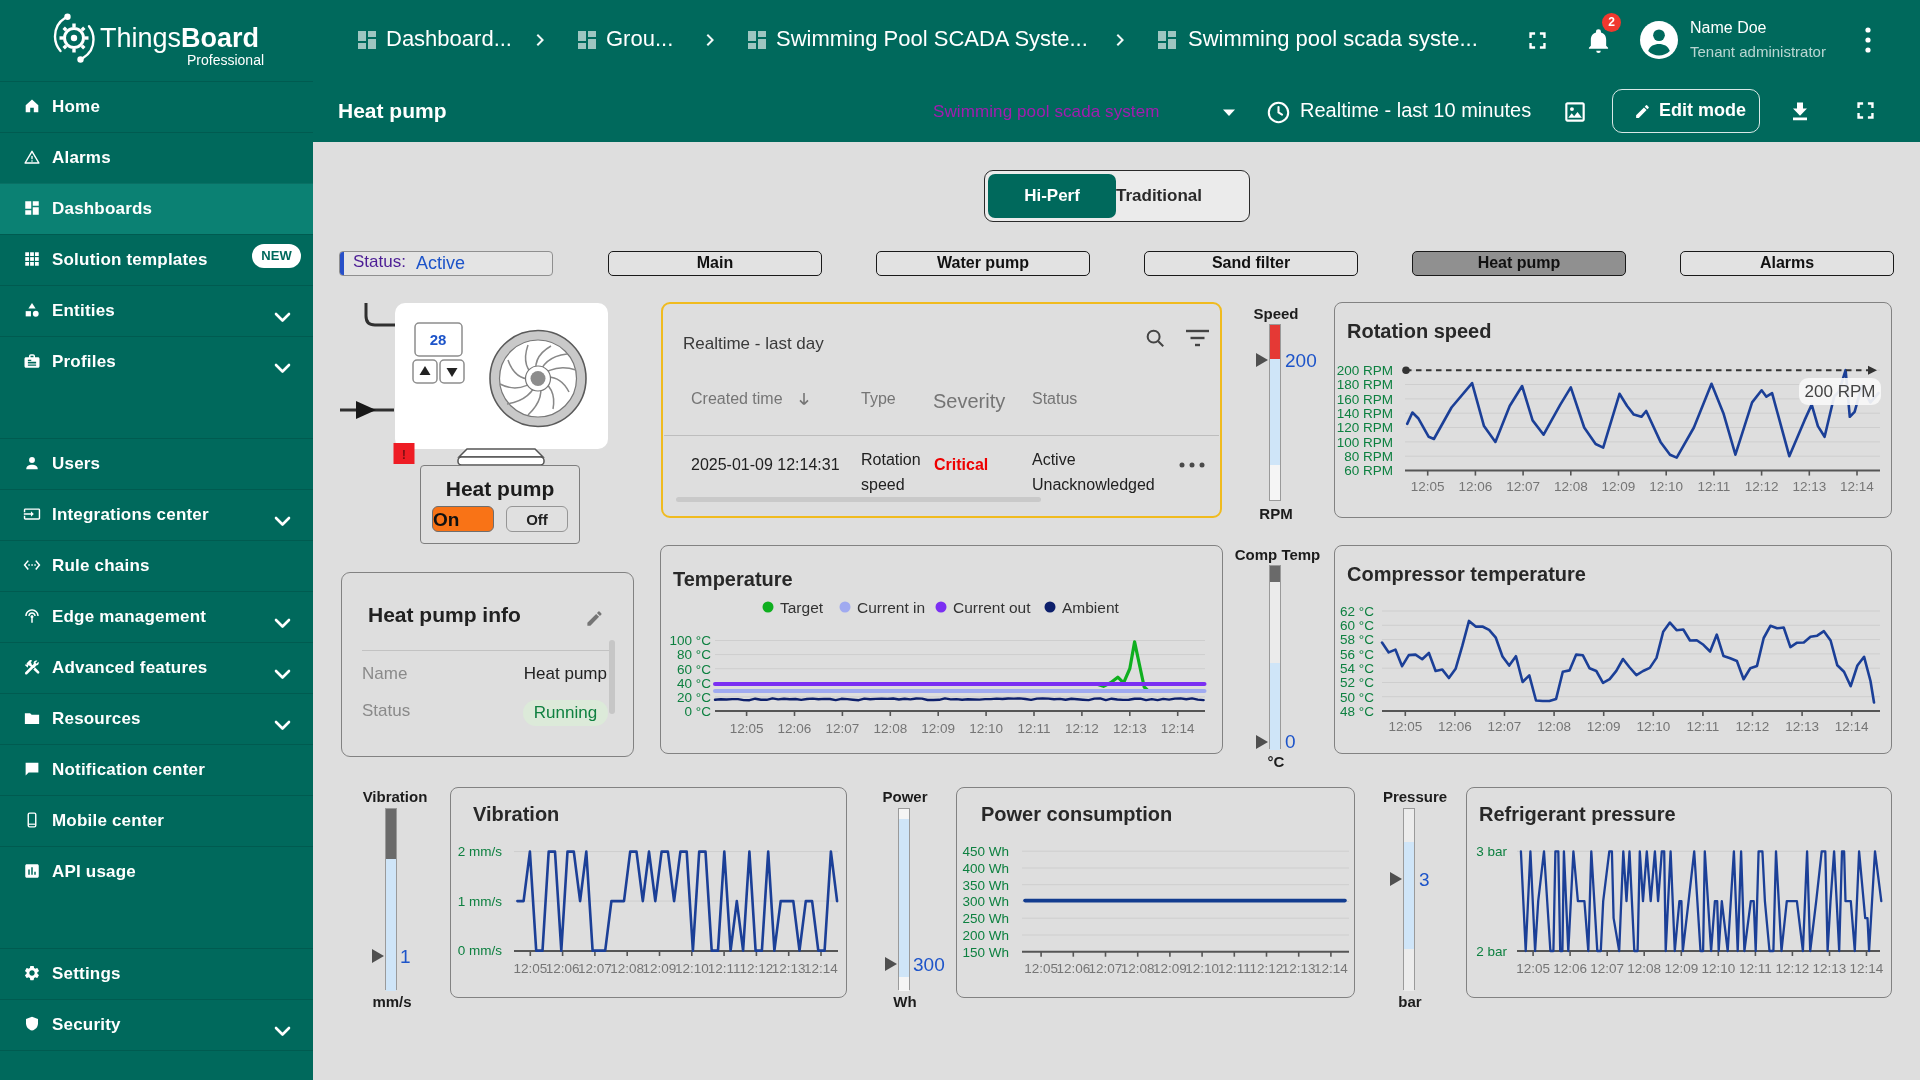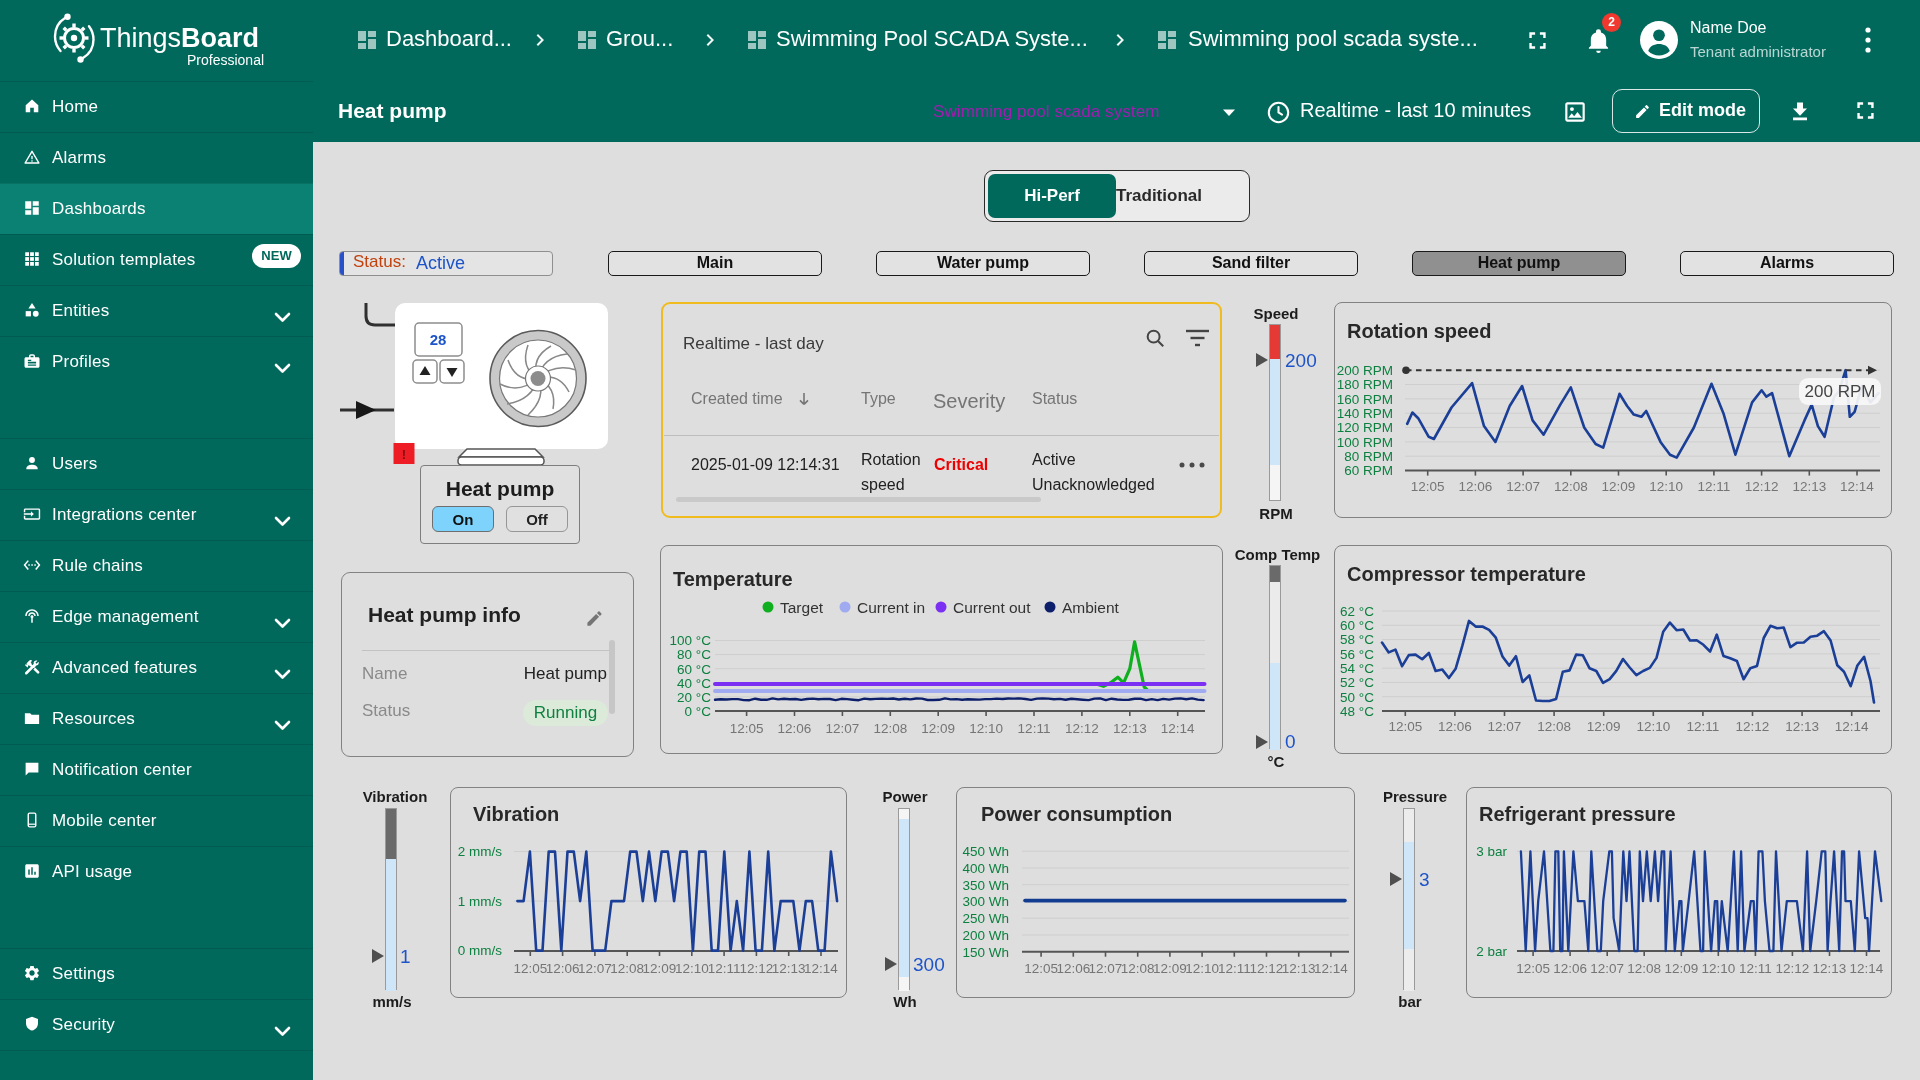--- a/index.html
+++ b/index.html
@@ -5,21 +5,21 @@
 html,body{width:1920px;height:1080px;overflow:hidden;font-family:"Liberation Sans",sans-serif;background:#dedede}
 .abs{position:absolute}
 svg.abs{overflow:visible}
 .sidebar{position:absolute;left:0;top:0;width:313px;height:1080px;background:#00695c}
 .topbar{position:absolute;left:313px;top:0;width:1607px;height:81px;background:#00695c}
 .toolbar{position:absolute;left:313px;top:81px;width:1607px;height:61px;background:#00695c}
 .content{position:absolute;left:313px;top:142px;width:1607px;height:938px;background:#dedede}
 .mi{position:absolute;left:0;width:313px;height:51px;border-top:1px solid rgba(0,0,0,0.13);color:#fff}
 .mi .ictr{position:absolute;left:23px;top:15px;width:18px;height:18px}
 .mi .ictr svg{width:18px;height:18px}
-.mi .lbl{position:absolute;left:52px;top:15px;font-size:17px;font-weight:400;letter-spacing:.2px}
+.mi .lbl{position:absolute;left:52px;top:15px;font-size:17px;font-weight:700;letter-spacing:.2px}
 .mi .chev{position:absolute;left:274px;top:23px}
 .card{position:absolute;border:1px solid #828282;border-radius:8px}
 .navbtn{position:absolute;top:251px;width:214px;height:25px;border:1.5px solid #1a1a1a;border-radius:5px;
   font-size:16px;font-weight:bold;color:#111;text-align:center;line-height:22px;background:#e2e2e2}
 .gauge-lbl{position:absolute;font-size:15px;font-weight:bold;color:#1c1c1c;text-align:center}
 .gauge-bar{position:absolute;width:12px;border:1px solid #9a9a9a;background:#cfe5f8}
 .gseg{position:absolute;left:0;width:10px}
 .gptr{position:absolute;width:0;height:0;border-top:7px solid transparent;border-bottom:7px solid transparent;border-left:12px solid #4f4f4f}
 .gval{position:absolute;font-size:19px;color:#1d54c9}
 </style></head>
@@ -300,21 +300,21 @@
 <div class="card" style="left:450px;top:787px;width:397px;height:211px"></div>
 <div class="card" style="left:956px;top:787px;width:399px;height:211px"></div>
 <div class="card" style="left:1466px;top:787px;width:426px;height:211px"></div>
 
 <div class="abs" style="left:984px;top:170px;width:266px;height:52px;background:#ebebeb;border:1.5px solid #2a2a2a;border-radius:9px"></div>
 <div class="abs" style="left:988px;top:174px;width:128px;height:44px;background:#00695c;border-radius:7px;color:#fff;font-size:17px;font-weight:bold;text-align:center;line-height:44px">Hi-Perf</div>
 <div class="abs" style="left:1116px;top:174px;width:130px;height:44px;color:#2a2a2a;font-size:17px;font-weight:bold;line-height:44px">Traditional</div>
 
 <div class="abs" style="left:339px;top:251px;width:214px;height:25px;background:#e4e4e4;border:1px solid #8f8f8f;border-radius:4px;overflow:hidden">
   <div class="abs" style="left:0;top:0;width:3.5px;height:25px;background:#2850c8"></div>
-  <div class="abs" style="left:13px;top:0;font-size:17px;color:#c2410c">Status:</div>
+  <div class="abs" style="left:13px;top:0;font-size:17px;color:#4c1d95">Status:</div>
   <div class="abs" style="left:76px;top:1px;font-size:18px;color:#1d54c9">Active</div>
 </div>
 
 <div class="navbtn" style="left:608px">Main</div>
 <div class="navbtn" style="left:876px">Water pump</div>
 <div class="navbtn" style="left:1144px">Sand filter</div>
 <div class="navbtn" style="left:1412px;background:#909090">Heat pump</div>
 <div class="navbtn" style="left:1680px">Alarms</div>
 
 <svg class="abs" style="left:338px;top:296px" width="280" height="260" viewBox="0 0 280 260">
@@ -347,21 +347,21 @@
       <path d="M200 82.5 Q192 62 213 50"></path>
       <path d="M200 82.5 Q204 61 229 58"></path>
     </g>
     <circle cx="200" cy="82.5" r="12.5" fill="#fff" stroke="#777" stroke-width="1.2"></circle>
     <circle cx="200" cy="82.5" r="7.5" fill="#8c8c8c"></circle>
   </g>
 </svg>
 
 <div class="abs" style="left:420px;top:465px;width:160px;height:79px;background:#e0e0e0;border:1px solid #7e7e7e;border-radius:4px">
   <div class="abs" style="left:0;top:11px;width:158px;text-align:center;font-size:21px;font-weight:bold;color:#1c1c1c">Heat pump</div>
-  <div class="abs" style="left:11px;top:40px;width:62px;height:26px;background:#7dd3fc;border:1px solid #6e6e6e;border-radius:6px;font-size:15px;font-weight:bold;color:#111;text-align:center;line-height:26px">On</div>
+  <div class="abs" style="left:11px;top:40px;width:62px;height:26px;background:#f97316;border:1px solid #6e6e6e;border-radius:6px;font-size:19px;font-weight:bold;color:#111;line-height:26px">On</div>
   <div class="abs" style="left:85px;top:40px;width:62px;height:26px;border:1px solid #969696;border-radius:6px;font-size:15px;font-weight:bold;color:#222;text-align:center;line-height:26px">Off</div>
 </div>
 
 <div class="abs" style="left:661px;top:302px;width:561px;height:216px;border:2px solid #f0bb1f;border-radius:9px">
   <div class="abs" style="left:20px;top:30px;font-size:17px;color:#3a3a3a">Realtime - last day</div>
   <svg class="abs" style="left:481px;top:23px" width="22" height="22" viewBox="0 0 24 24" fill="none" stroke="#444" stroke-width="2.2">
       <circle cx="10.5" cy="10.5" r="6.5"></circle>
       <line x1="15.5" y1="15.5" x2="21" y2="21"></line>
     </svg>
   <svg class="abs" style="left:522px;top:25px" width="25" height="18" viewBox="0 0 25 18" stroke="#444" stroke-width="2.4">

